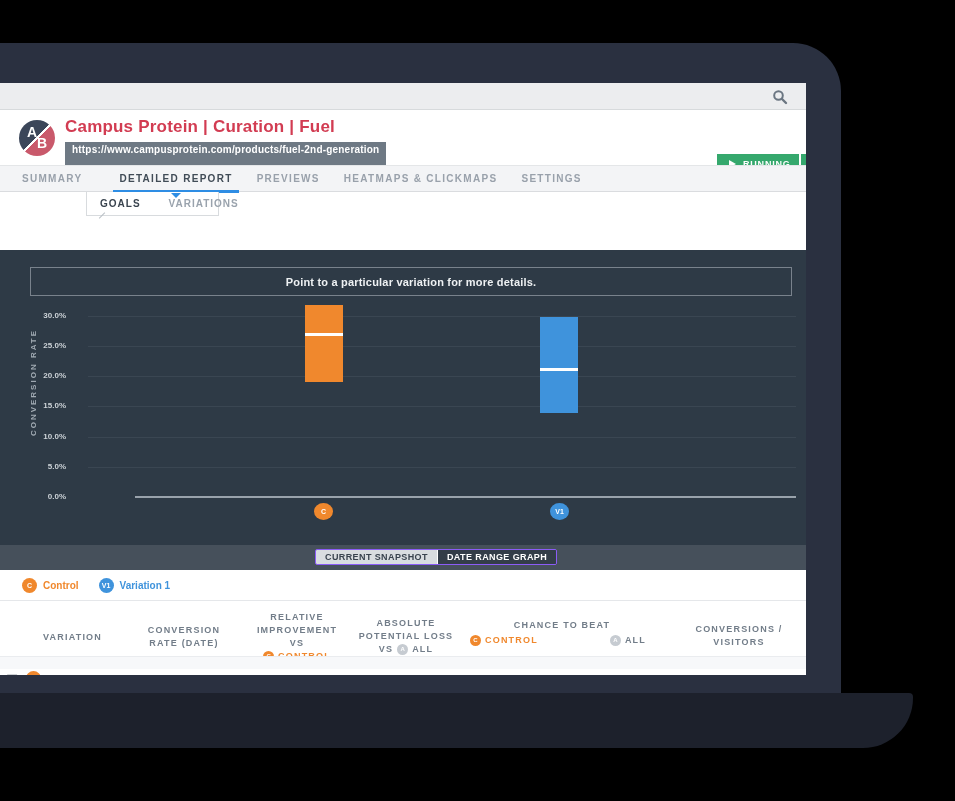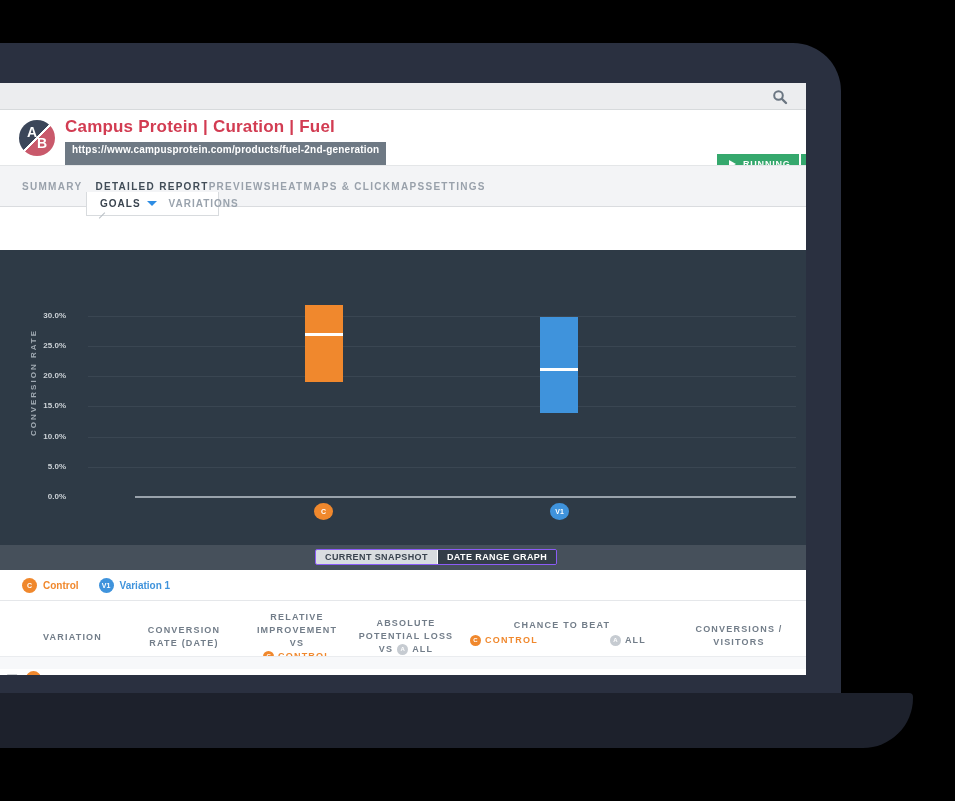--- a/index.html
+++ b/index.html
@@ -33,23 +33,23 @@
   .url-badge { position:absolute; left:65px; top:31px; background:#6e7984; color:#fff;
                font-size:10px; font-weight:bold; padding:2px 7px 19px; letter-spacing:.2px; cursor:pointer; }
   .running-badge { position:absolute; right:0; top:43px; height:20px; width:89px; background:#35a86d;
                    display:flex; align-items:center; padding-left:12px; cursor:pointer; }
   .running-badge .play { width:0; height:0; border-top:4px solid transparent; border-bottom:4px solid transparent;
                          border-left:7px solid #fff; margin-right:7px; }
   .running-badge .lbl { color:#fff; font-size:9px; font-weight:bold; letter-spacing:.8px; }
   .running-badge .sep { position:absolute; right:5px; top:0; width:2px; height:100%; background:#fff; }
 
   
-  .tabbar { position:absolute; left:0; top:82px; width:100%; height:42px; background:#f3f4f6;
+  .tabbar { position:absolute; left:0; top:82px; width:100%; height:27px; background:#f3f4f6;
             border-top:1px solid #e4e6e8; border-bottom:1px solid #dadcdf;
-            display:flex; align-items:center; padding-left:22px; }
+            display:flex; align-items:center; padding-left:22px; gap:24px; }
   .tab { position:relative; height:27px; line-height:27px; font-size:10px; font-weight:bold;
          letter-spacing:1.3px; color:#99a1ab; cursor:pointer; white-space:nowrap; }
   .tab.active { color:#414c57;margin-left:13px; }
   .tab-underline { position:absolute; left:-6px; right:-6px; bottom:-1px; height:3px; background:#2e8de4; }
   .tab-caret { position:absolute; left:50%; margin-left:-5px; bottom:-6px; width:0; height:0; z-index:3;
                border-left:5px solid transparent; border-right:5px solid transparent; border-top:5px solid #2e8de4; }
 
   
   .subtabs { position:absolute; left:86px; top:109px; width:133px; height:24px; background:#fff;
              border:1px solid #d8dbde; border-top:none; display:flex; align-items:center;
@@ -185,20 +185,23 @@
   <div class="subtabs">
     <div class="subtab active">
       <span>GOALS</span>
       <span class="goal-tick"></span>
     </div>
     <div class="subtab">VARIATIONS</div>
   </div>
 
 
   <div class="panel">
+    <div class="note-box">
+      <span class="note-text">Point to a particular variation for more details.</span>
+    </div>
 
     <div class="ylabel">CONVERSION RATE</div>
 
     <div class="gridline g0"></div>
     <div class="gridline g1"></div>
     <div class="gridline g2"></div>
     <div class="gridline g3"></div>
     <div class="gridline g4"></div>
     <div class="gridline g5"></div>
     <div class="zeroline"></div>

